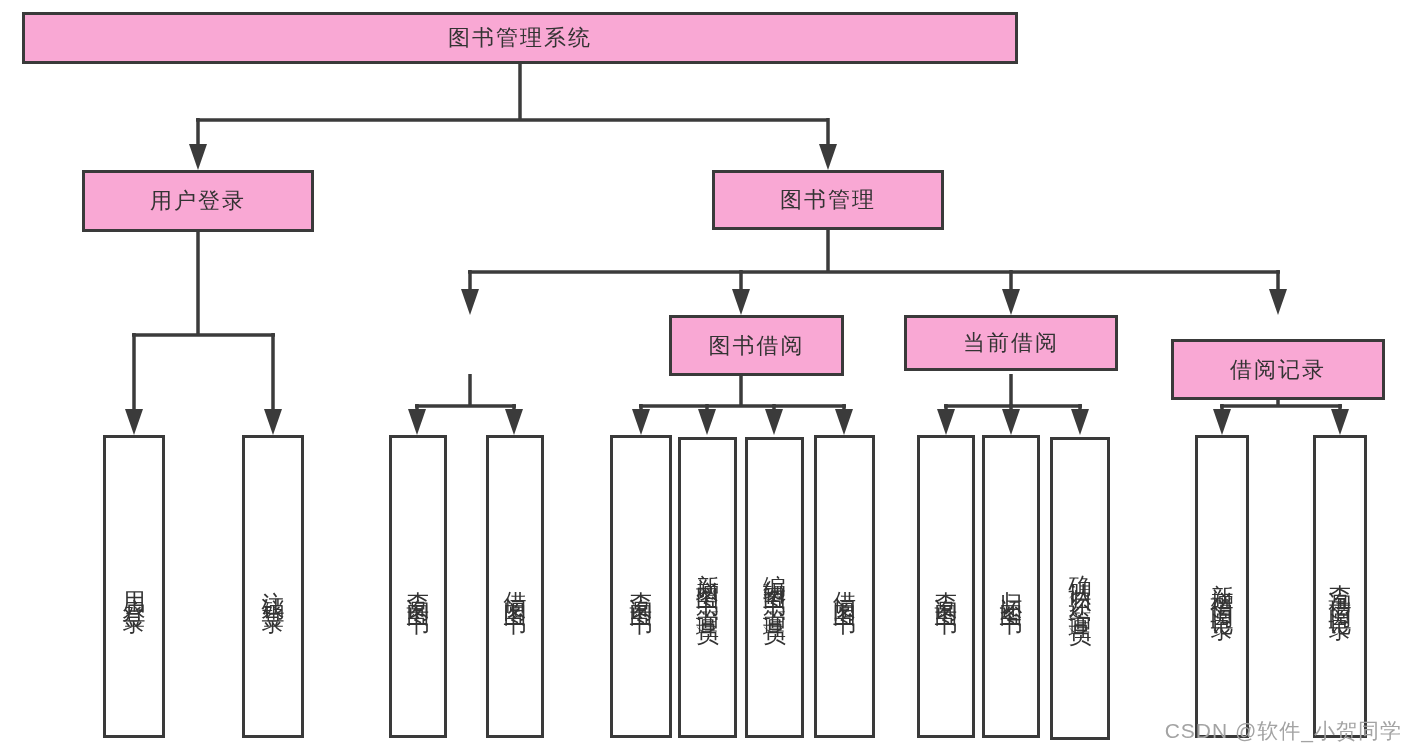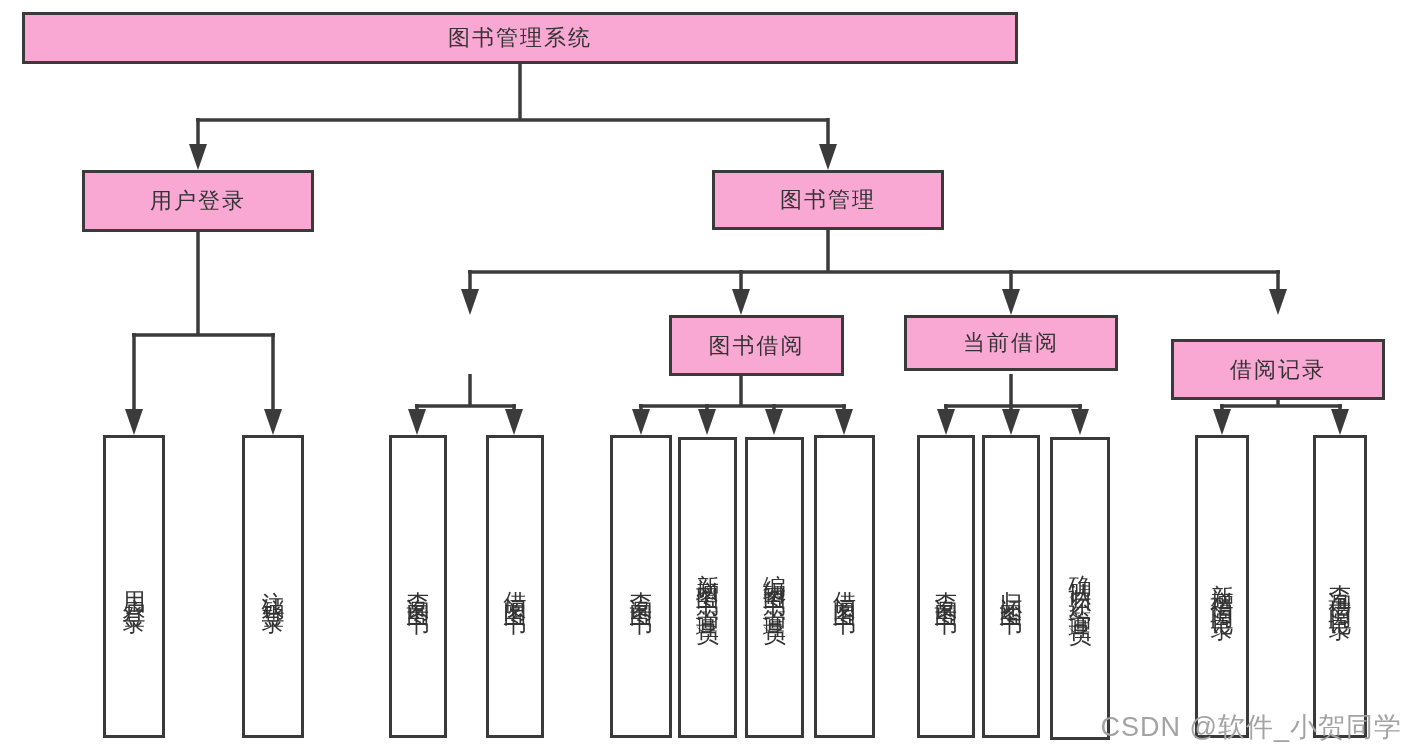--- a/index.html
+++ b/index.html
@@ -51,21 +51,21 @@
     text-orientation: mixed;
     font-size: 23px;
     letter-spacing: 7px;
     line-height: 1;
     white-space: nowrap;
   }
   .watermark {
     position: absolute;
     right: 3px;
     bottom: 2px;
-    font-size: 27px;
+    font-size: 21px;
     color: #a3a3a3;
     letter-spacing: 1px;
     z-index: 3;
   }
 </style>
 </head>
 <body>
 
 <div class="canvas">
 

